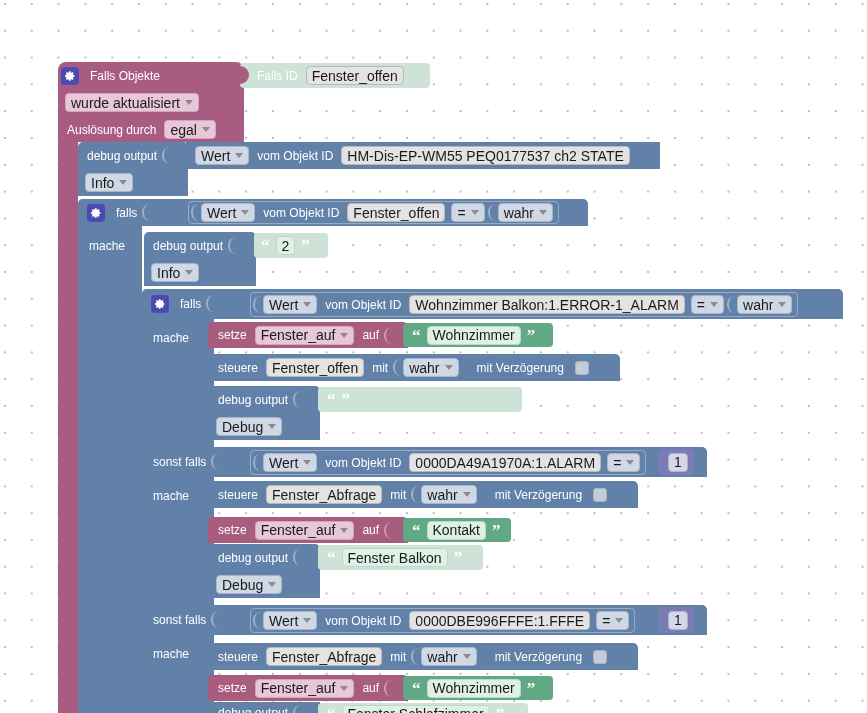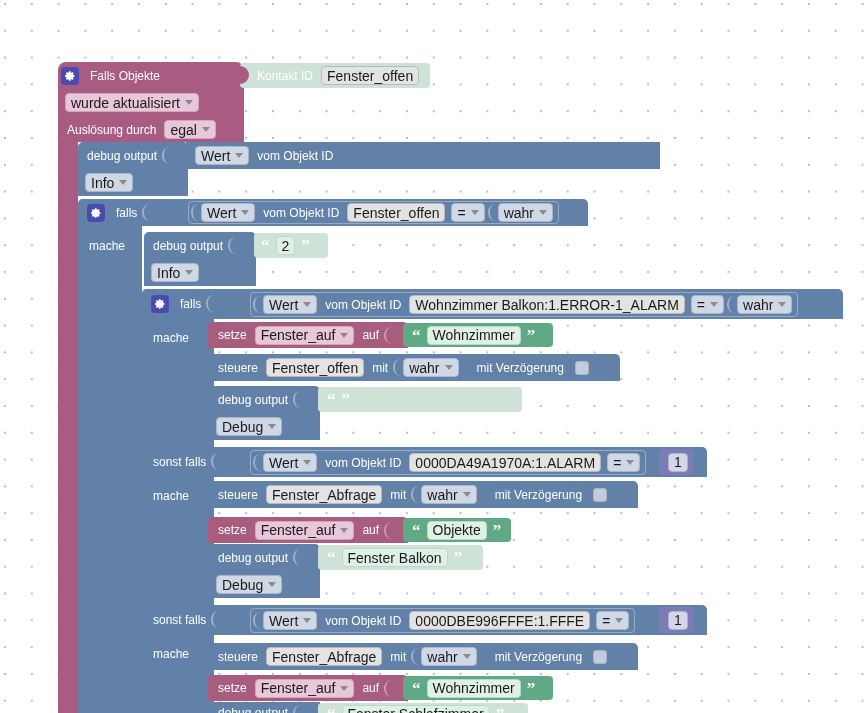--- a/index.html
+++ b/index.html
@@ -150,36 +150,37 @@
   <div class="blk row" style="left:62px; top:89px;">
     <span class="field pinkfield">
       <span>wurde aktualisiert</span>
       <i class="caret"></i>
     </span>
   </div>
 
   <div class="blk c-textpale" style="left:240px; top:63px; width:190px; height:25px; border-radius:4px;"></div>
   <div class="blk c-event" style="left:240px; top:66px; width:9px; height:18px; border-radius:0 9px 9px 0;"></div>
   <div class="blk row" style="left:252px; top:63px; height:25px;">
-    <span class="lbl">Kontakt ID</span>
+    <span class="lbl">Falls ID</span>
     <span class="field">Fenster_offen</span>
   </div>
 
   <div class="blk c-control" style="left:78px; top:142px; width:110px; height:54px; border-radius:5px 5px 0 0;"></div>
   <div class="blk c-control" style="left:186px; top:142px; width:474px; height:27px;"></div>
   <div class="blk row" style="left:82px; top:142px;">
     <span class="lbl">debug output</span>
     <span class="notch"></span>
   </div>
   <div class="blk row" style="left:192px; top:142px;">
     <span class="field bluefield">
       <span>Wert</span>
       <i class="caret"></i>
     </span>
     <span class="lbl">vom Objekt ID</span>
+    <span class="field">HM-Dis-EP-WM55 PEQ0177537 ch2 STATE</span>
   </div>
   <div class="blk row" style="left:82px; top:169px;">
     <span class="field bluefield">
       <span>Info</span>
       <i class="caret"></i>
     </span>
   </div>
 
   <div class="blk c-control" style="left:78px; top:199px; width:64px; height:514px; border-radius:5px 0 0 0;"></div>
   <div class="blk c-control" style="left:78px; top:199px; width:510px; height:27px; border-radius:5px 5px 0 0;"></div>
@@ -361,21 +362,21 @@
     <span class="field pinkfield">
       <span>Fenster_auf</span>
       <i class="caret"></i>
     </span>
     <span class="lbl">auf</span>
     <span class="notch"></span>
   </div>
   <div class="blk c-text" style="left:403px; top:518px; width:108px; height:24px; border-radius:4px;"></div>
   <div class="blk row" style="left:409px; top:518px; height:24px;">
     <span class="q">“</span>
-    <span class="field greenfield">Objekte</span>
+    <span class="field greenfield">Kontakt</span>
     <span class="q">”</span>
   </div>
 
   <div class="blk c-control" style="left:208px; top:544px; width:112px; height:54px; border-radius:5px 5px 0 0;"></div>
   <div class="blk row" style="left:213px; top:544px;">
     <span class="lbl">debug output</span>
     <span class="notch"></span>
   </div>
   <div class="blk c-textpale" style="left:318px; top:545px; width:165px; height:25px; border-radius:4px;"></div>
   <div class="blk row" style="left:324px; top:545px; height:25px;">

